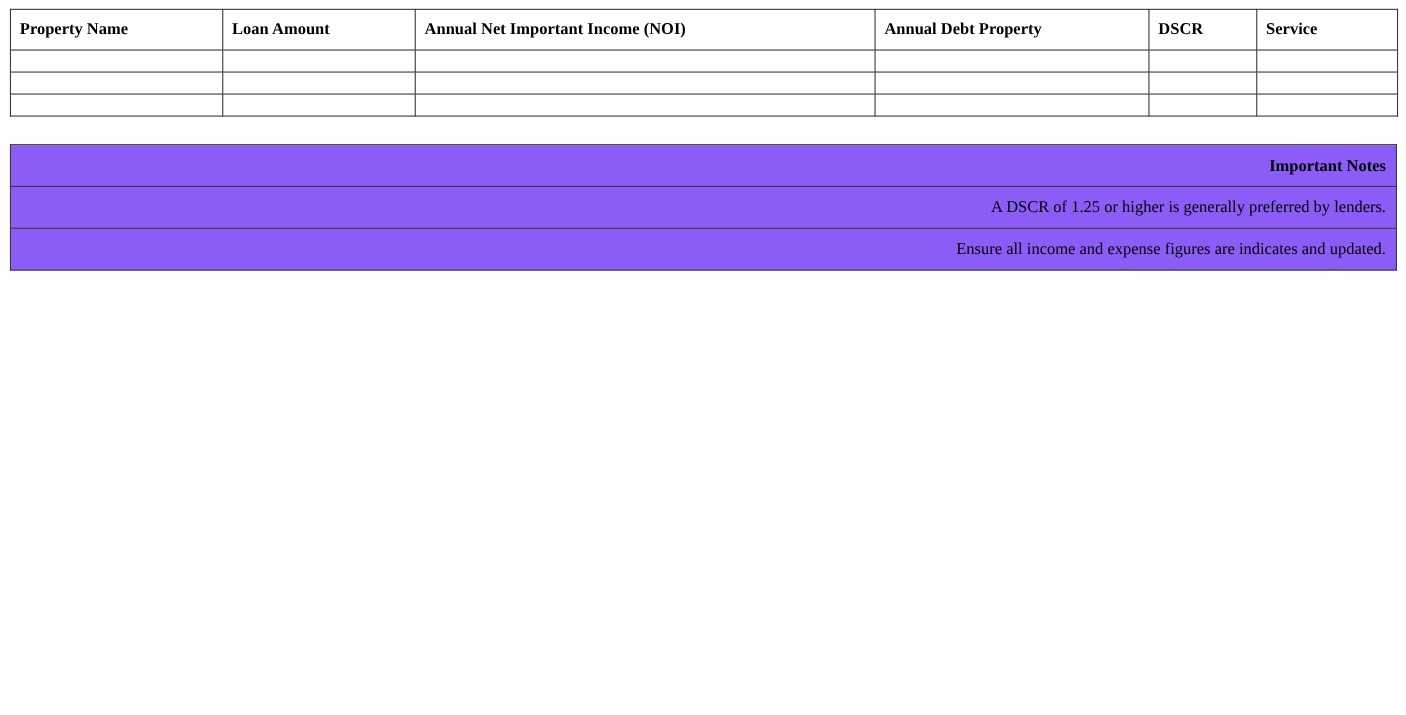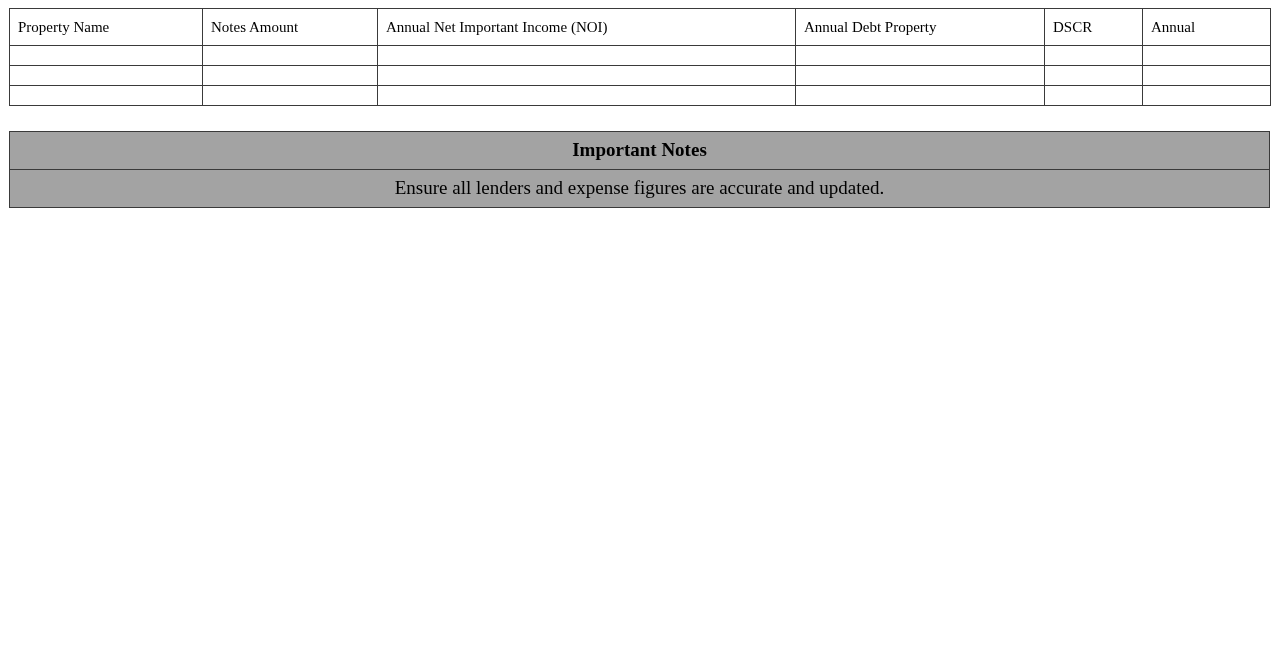--- a/index.html
+++ b/index.html
@@ -36,21 +36,21 @@
   .dscr-table td {
     border: 1px solid #3a3a3a;
     padding: 0 8px;
     font-size: 15px;
     line-height: 1.2;
     text-align: left;
     vertical-align: middle;
     background: #ffffff;
   }
   .dscr-table th {
-    font-weight: normal;
+    font-weight: bold;
     height: 36px;
   }
   .dscr-table td.blank-cell {
     height: 19px;
     padding: 0 8px;
   }
 
   
   .col-property { width: 193px; }
   .col-loan     { width: 175px; }
@@ -66,25 +66,25 @@
     top: 131px;
     width: 1261px;
     border-collapse: collapse;
     table-layout: fixed;
   }
   .notes-table th,
   .notes-table td {
     border: 1px solid #3a3a3a;
     padding: 0 9px;
     height: 37px;
-    font-size: 19px;
+    font-size: 15px;
     line-height: 1.2;
-    text-align: center;
+    text-align: right;
     vertical-align: middle;
-    background: #a3a3a3;
+    background: #8b5cf6;
   }
   .notes-table th {
     font-weight: bold;
   }
   .notes-table td {
     font-weight: normal;
   }
 </style>
 </head>
 <body>
@@ -96,25 +96,25 @@
       <col class="col-property">
       <col class="col-loan">
       <col class="col-noi">
       <col class="col-debt">
       <col class="col-dscr">
       <col class="col-remarks">
     </colgroup>
     <thead>
       <tr>
         <th>Property Name</th>
-        <th>Notes Amount</th>
+        <th>Loan Amount</th>
         <th>Annual Net Important Income (NOI)</th>
         <th>Annual Debt Property</th>
         <th>DSCR</th>
-        <th>Annual</th>
+        <th>Service</th>
       </tr>
     </thead>
     <tbody>
       <tr>
         <td class="blank-cell"></td>
         <td class="blank-cell"></td>
         <td class="blank-cell"></td>
         <td class="blank-cell"></td>
         <td class="blank-cell"></td>
         <td class="blank-cell"></td>
@@ -139,18 +139,21 @@
   </table>
 
   <table class="notes-table">
     <thead>
       <tr>
         <th>Important Notes</th>
       </tr>
     </thead>
     <tbody>
       <tr>
-        <td>Ensure all lenders and expense figures are accurate and updated.</td>
+        <td>A DSCR of 1.25 or higher is generally preferred by lenders.</td>
+      </tr>
+      <tr>
+        <td>Ensure all income and expense figures are indicates and updated.</td>
       </tr>
     </tbody>
   </table>
 
 </div>
 
 </body></html>

